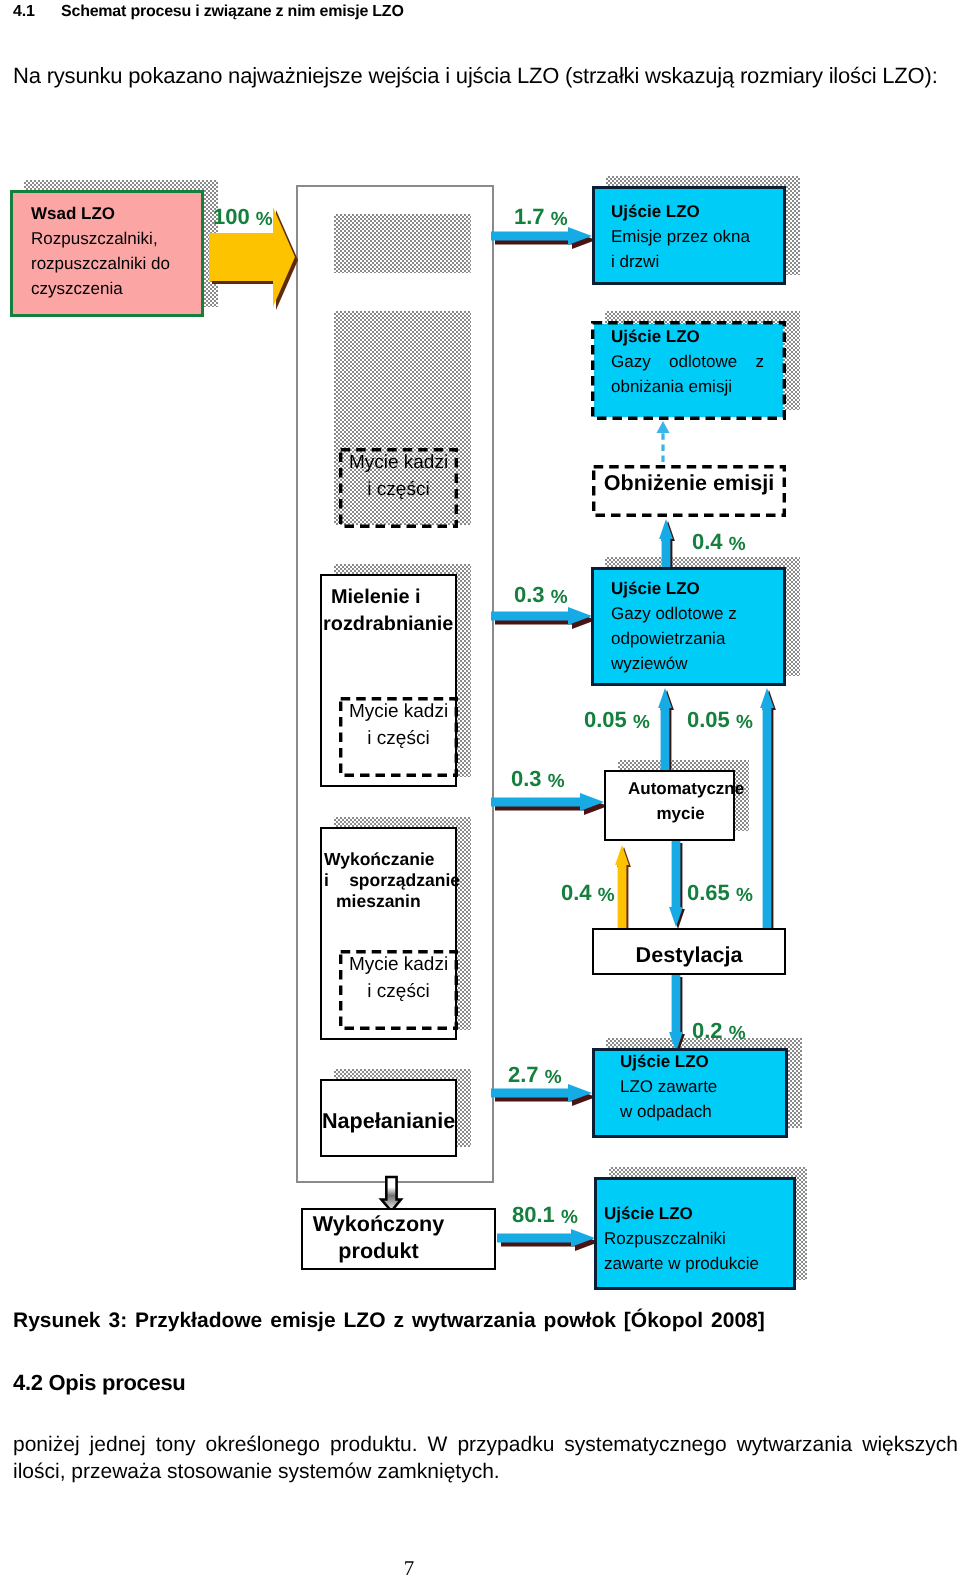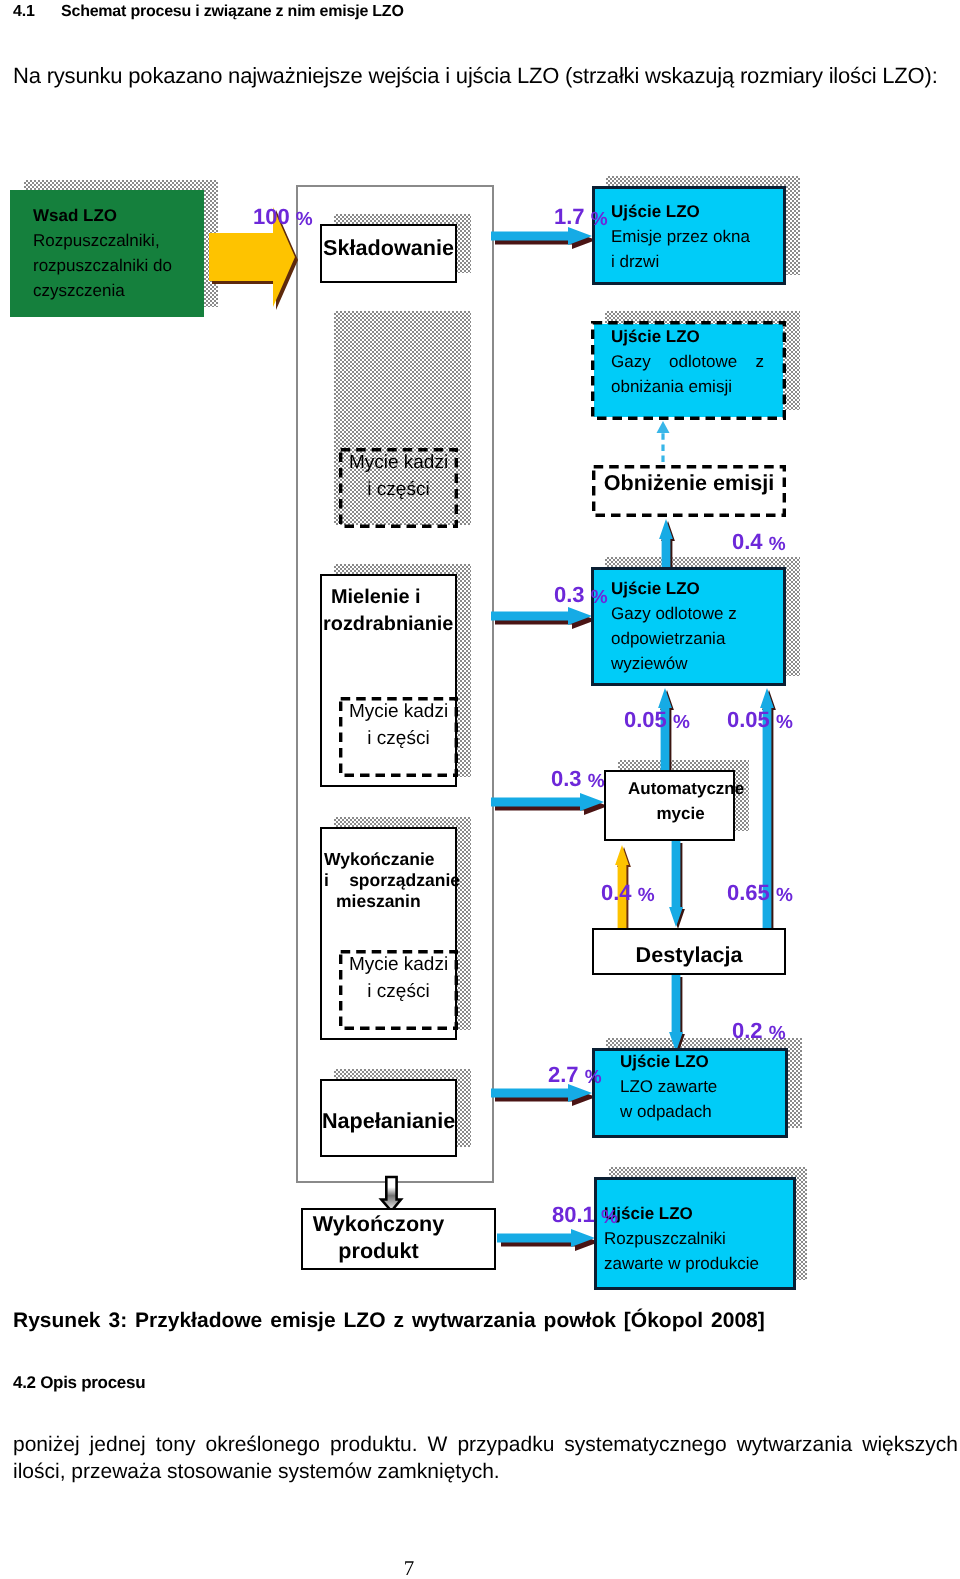--- a/index.html
+++ b/index.html
@@ -5,21 +5,21 @@
   html,body{margin:0;padding:0;background:#fff;}
   body{width:960px;height:1579px;font-family:"Liberation Sans",sans-serif;position:relative;overflow:hidden;-webkit-font-smoothing:antialiased;text-rendering:geometricPrecision;}
   .page{position:absolute;left:0;top:0;width:960px;height:1579px;}
   .abs{position:absolute;}
 
   
   #heading{left:13px;top:-1px;font-size:16px;font-weight:bold;color:#000;letter-spacing:-0.22px;white-space:nowrap;line-height:26px;}
   #heading .num{display:inline-block;width:48px;}
   #intro{left:13px;top:62px;width:944px;font-size:22px;color:#000;line-height:28px;letter-spacing:-0.19px;white-space:nowrap;}
   #caption{left:13px;top:1309px;width:940px;font-size:21px;font-weight:bold;color:#000;line-height:24px;white-space:nowrap;word-spacing:2.1px;}
-  #h42{left:13px;top:1371px;font-size:17px;font-weight:bold;color:#000;line-height:24px;letter-spacing:-0.3px;white-space:nowrap;}
+  #h42{left:13px;top:1371px;font-size:22px;font-weight:bold;color:#000;line-height:24px;letter-spacing:-0.3px;white-space:nowrap;}
   #body2{left:13px;top:1431px;width:945px;font-size:21px;color:#000;line-height:27px;}
   #body2 .jline{display:flex;justify-content:space-between;}
   #body2 .lline{}
   #pageno{left:0;top:1558px;width:818px;text-align:center;font-family:"Liberation Serif",serif;font-size:21px;line-height:21px;color:#000;}
 
   
   #diagram{left:0px;top:170px;width:960px;height:1150px;}
   .shadow{position:absolute;background-image:
      linear-gradient(45deg,#8a8a8a 25%,transparent 25%,transparent 75%,#8a8a8a 75%),
      linear-gradient(45deg,#8a8a8a 25%,transparent 25%,transparent 75%,#8a8a8a 75%);
@@ -29,21 +29,21 @@
   .dash{border:3px solid transparent;background:transparent;}
   .blue{border:3.6px solid #0a1f33;background:#00ccf8;}
   .blued{border:3px solid transparent;background:#00ccf8;background-clip:padding-box;}
   .colbox{border:2.5px solid #8a8a8a;background:transparent;}
   .t{font-size:17px;color:#000;text-align:center;line-height:25px;}
   .t19{font-size:19px;line-height:27px;}
   .t19b{font-size:19.9px;line-height:27px;}
   .t18{font-size:17.5px;line-height:21px;}
   .t21{font-size:21.6px;line-height:27px;}
   .tb{font-weight:bold;}
-  .lbl{position:absolute;font-size:22px;font-weight:bold;color:#6d28d9;white-space:nowrap;line-height:22px;margin-left:40px;}
+  .lbl{position:absolute;font-size:22px;font-weight:bold;color:#15803d;white-space:nowrap;line-height:22px;}
   .lbl .pc{font-size:19px;position:relative;top:1px;}
 </style>
 </head>
 <body>
 
 <div class="page">
 
   <div class="abs" id="heading">
     <span class="num">4.1</span><span>Schemat procesu i związane z nim emisje LZO</span>
   </div>
@@ -99,30 +99,27 @@
             <stop offset="0" stop-color="#ffffff"></stop>
             <stop offset="0.30" stop-color="#ffffff"></stop>
             <stop offset="0.55" stop-color="#6f6f6f"></stop>
             <stop offset="0.80" stop-color="#b9b9b9"></stop>
             <stop offset="1" stop-color="#ffffff"></stop>
           </linearGradient>
         </defs>
         <polygon points="386.3,1007 386.3,1029.5 381.3,1029.5 391.4,1041 400.9,1029.5 396.6,1029.5 396.6,1007" fill="url(#gg)" stroke="#000" stroke-width="2.6" stroke-linejoin="miter"></polygon>
       </svg>
 
-    <div class="abs box" style="left:10px;top:20px;width:194px;height:127px;border:5px solid #15803d;background:#15803d;padding:0 18px;justify-content:flex-start;">
+    <div class="abs box" style="left:10px;top:20px;width:194px;height:127px;border:3px solid #15803d;background:#fca5a5;padding:0 18px;justify-content:flex-start;">
       <div class="t tb" style="text-align:left;margin-top:8px;">Wsad LZO</div>
       <div class="t" style="text-align:left;">Rozpuszczalniki,</div>
       <div class="t" style="text-align:left;">rozpuszczalniki do</div>
       <div class="t" style="text-align:left;">czyszczenia</div>
     </div>
 
-    <div class="abs box proc" style="left:320px;top:54px;width:137px;height:59px;justify-content:flex-start;">
-      <div class="t t21 tb" style="margin-top:8px;">Składowanie</div>
-    </div>
     <div class="abs box proc" style="left:320px;top:404px;width:137px;height:213px;justify-content:flex-start;">
       <div class="t t19b tb" style="margin-top:8px;text-align:left;padding-left:9px;">Mielenie i</div>
       <div class="t t19b tb" style="text-align:left;padding-left:1px;">rozdrabnianie</div>
     </div>
     <div class="abs box proc" style="left:320px;top:657px;width:137px;height:213px;justify-content:flex-start;">
       <div class="t t18 tb" style="margin-top:20px;text-align:left;padding-left:2px;">Wykończanie</div>
       <div class="t t18 tb" style="padding-left: 2px; margin-right: -5px; display: flex; justify-content: space-between;">
           <span>i</span>
           <span>sporządzanie</span>
         </div>

